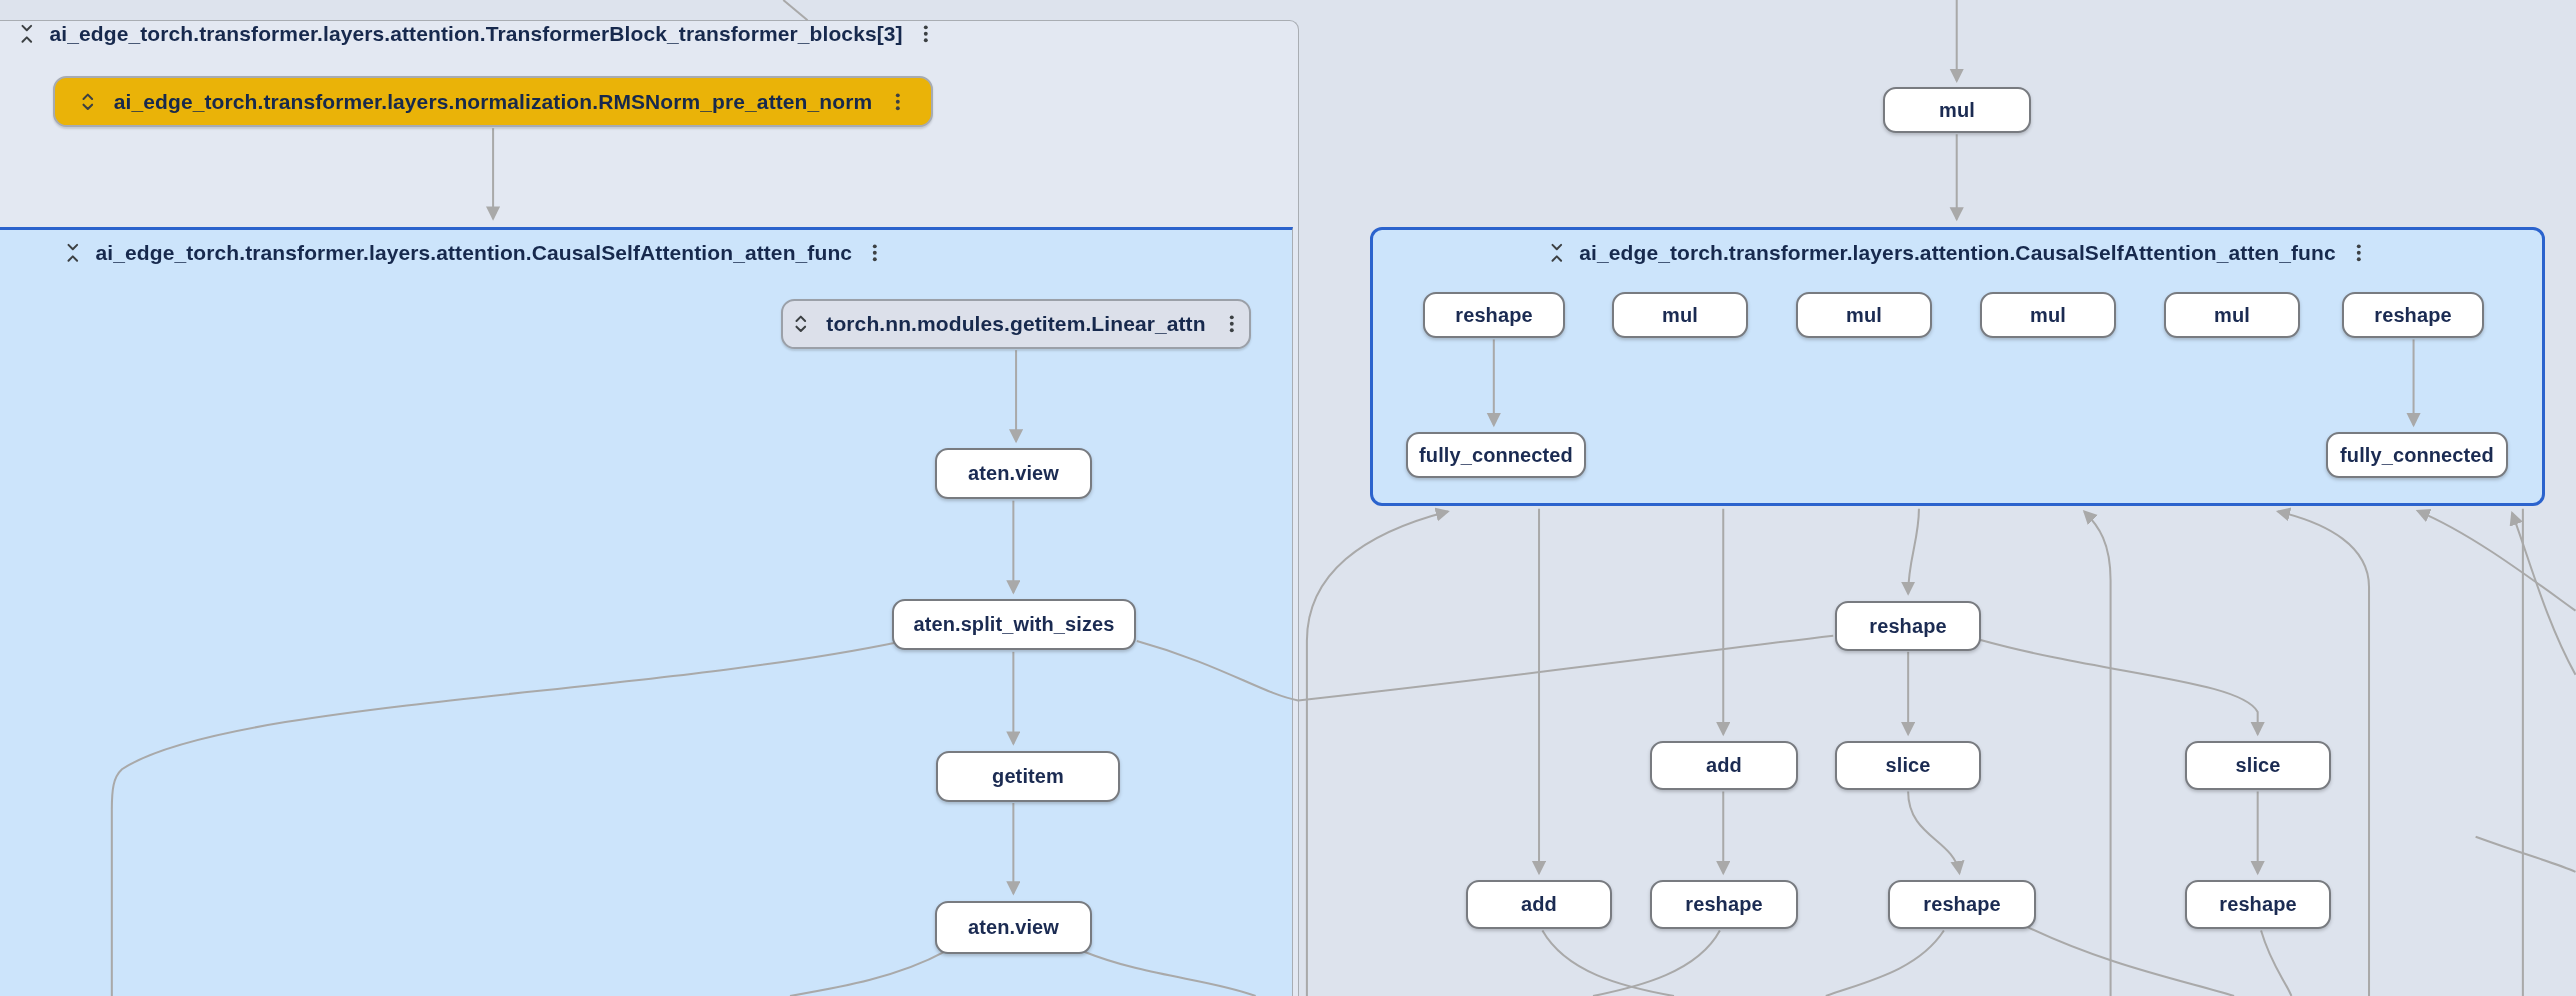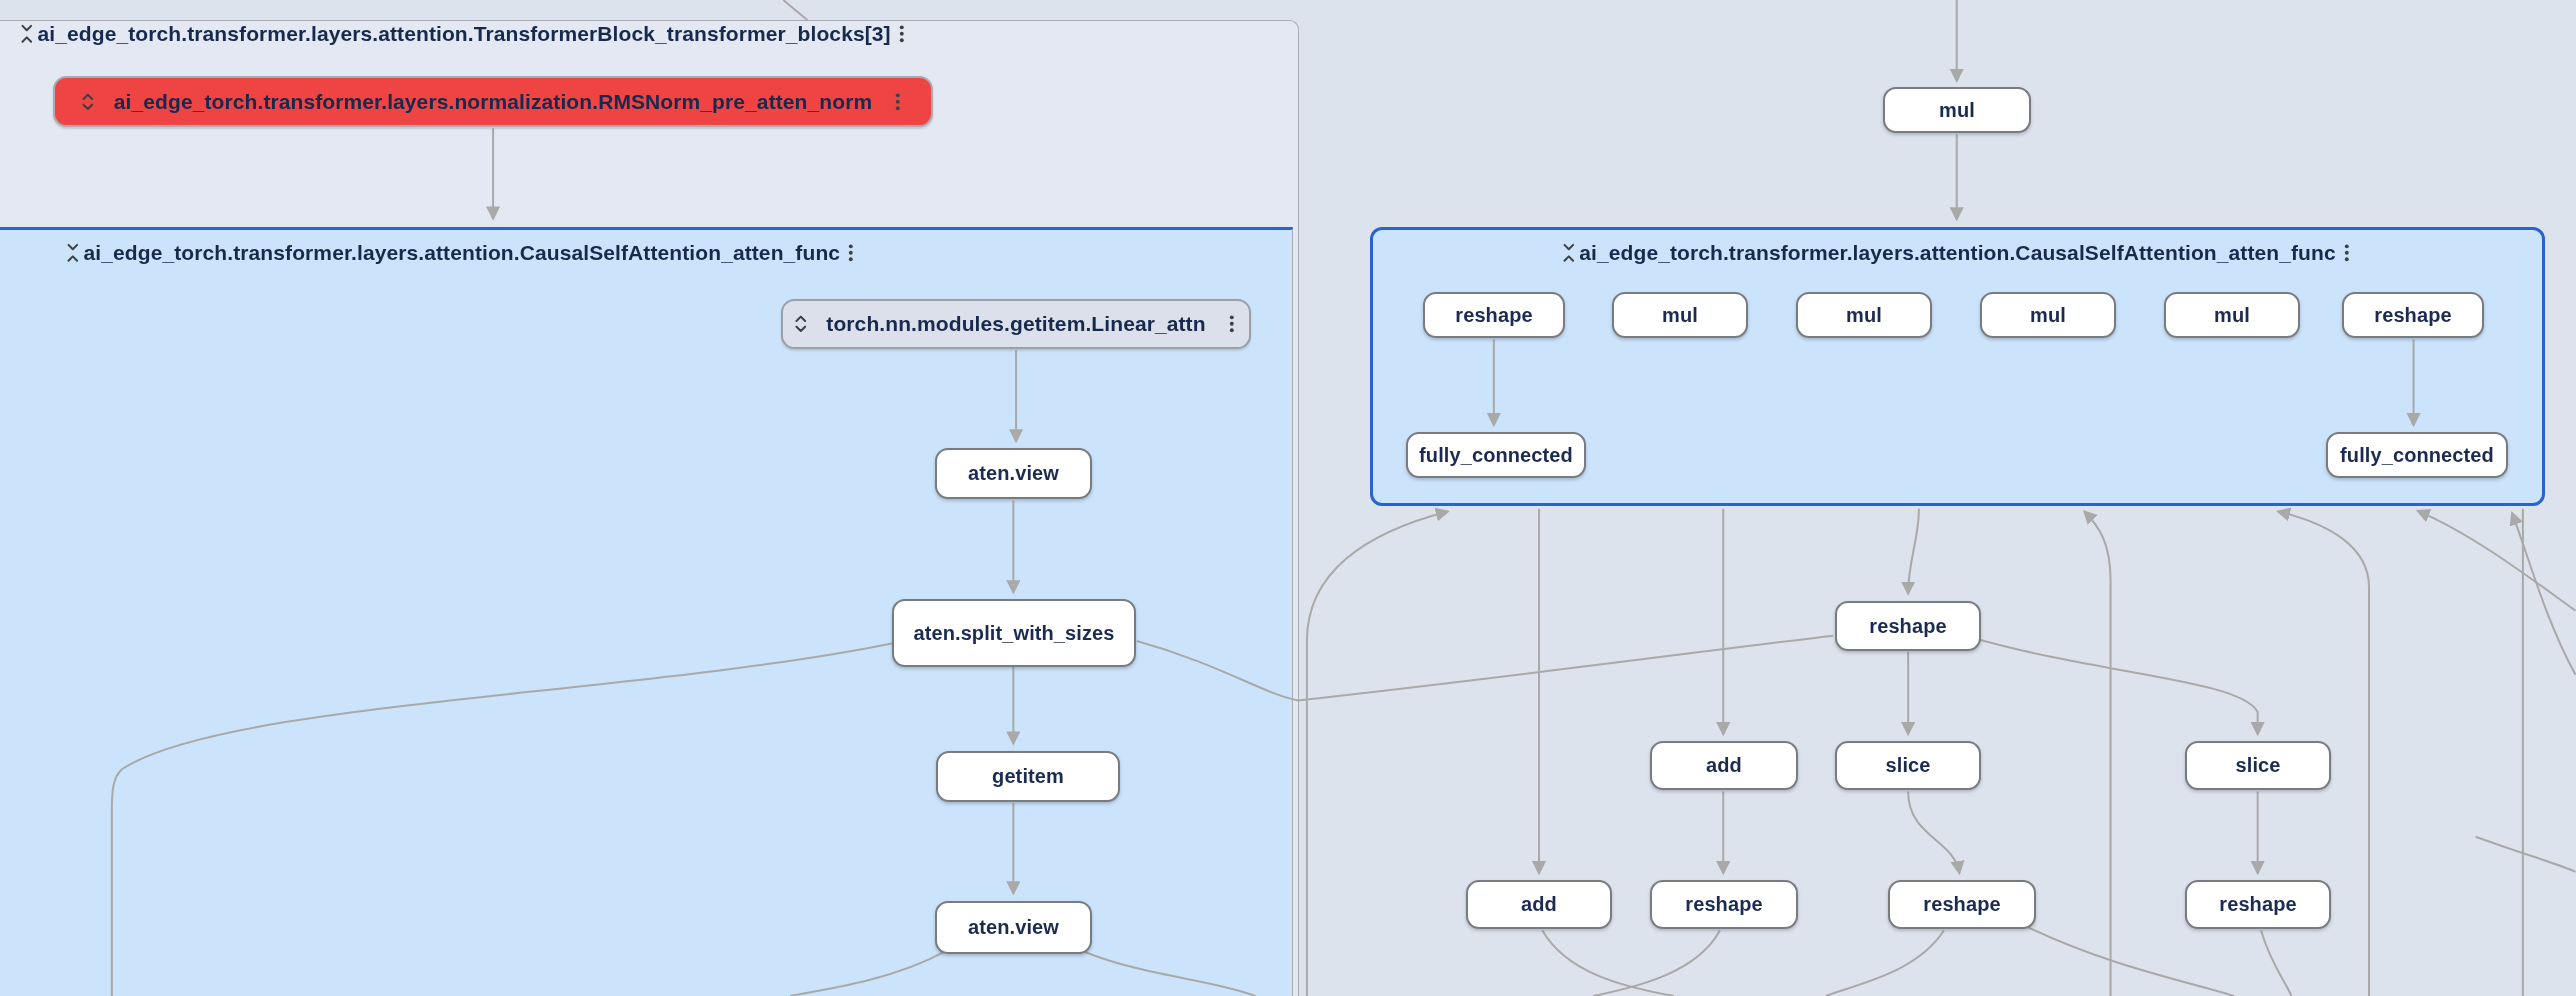--- a/index.html
+++ b/index.html
@@ -27,21 +27,21 @@
     left:1370px;top:227px;width:1175px;height:279px;
     background:#cce4fb;
     border:3.4px solid #2b63cd;border-radius:12px;
     z-index:1;
   }
   
   svg.edges{left:0;top:0;width:2576px;height:996px;z-index:2;pointer-events:none;}
   .edge{stroke:#a9a9a9;stroke-width:3;fill:none;}
   
   .group-header{
-    display:flex;align-items:center;height:38px;
+    display:flex;align-items:center;gap:12px;height:38px;
     font-size:21px;font-weight:700;color:#17294d;letter-spacing:0.1px;
     z-index:3;white-space:nowrap;
   }
   .hdr-center{justify-content:center;}
   .gicon{width:21.6px;height:21.6px;flex:0 0 auto;cursor:pointer;}
   .gicon polyline{stroke:#3c4043;stroke-width:2.8;fill:none;stroke-linecap:round;stroke-linejoin:round;}
   .gicon circle{fill:#3c4043;}
   
   .op{
     position:absolute;box-sizing:border-box;
@@ -52,21 +52,21 @@
     z-index:3;white-space:nowrap;cursor:pointer;
   }
   .collapsed-node{
     position:absolute;box-sizing:border-box;
     display:flex;align-items:center;justify-content:center;gap:15px;
     border-radius:13.5px;
     font-size:21px;font-weight:700;color:#17294d;letter-spacing:0.1px;
     z-index:3;white-space:nowrap;cursor:pointer;
     box-shadow:0 1.4px 2px rgba(60,64,67,.18);
   }
-  .cn-gray1{background:#ef4444;border:2px solid #a7abb2;}
+  .cn-gray1{background:#eab308;border:2px solid #a7abb2;}
   .cn-gray2{background:#dce0ea;border:2px solid #9ba0a8;}
 </style>
 </head>
 <body>
 
 <div class="abs tb-region"></div>
 <div class="abs attn-left"></div>
 <div class="abs attn-right"></div>
 
 <svg class="abs edges" viewBox="0 0 3816 1476">
@@ -184,21 +184,21 @@
   </svg>
   <span>torch.nn.modules.getitem.Linear_attn</span>
   <svg class="gicon" viewBox="0 0 30 30">
     <circle cx="15" cy="6" r="2.7"></circle>
       <circle cx="15" cy="15" r="2.7"></circle>
       <circle cx="15" cy="24" r="2.7"></circle>
   </svg>
 </div>
 
 <div class="op" style="left:935px;top:448px;width:157px;height:51px;">aten.view</div>
-<div class="op" style="left:892px;top:599px;width:244px;height:68px;">aten.split_with_sizes</div>
+<div class="op" style="left:892px;top:599px;width:244px;height:51px;">aten.split_with_sizes</div>
 <div class="op" style="left:936px;top:751px;width:184px;height:51px;">getitem</div>
 <div class="op" style="left:935px;top:901px;width:157px;height:53px;">aten.view</div>
 
 <div class="op" style="left:1883px;top:87px;width:148px;height:46px;">mul</div>
 
 <div class="op" style="left:1423px;top:292px;width:142px;height:46px;">reshape</div>
 <div class="op" style="left:1612px;top:292px;width:136px;height:46px;">mul</div>
 <div class="op" style="left:1796px;top:292px;width:136px;height:46px;">mul</div>
 <div class="op" style="left:1980px;top:292px;width:136px;height:46px;">mul</div>
 <div class="op" style="left:2164px;top:292px;width:136px;height:46px;">mul</div>

